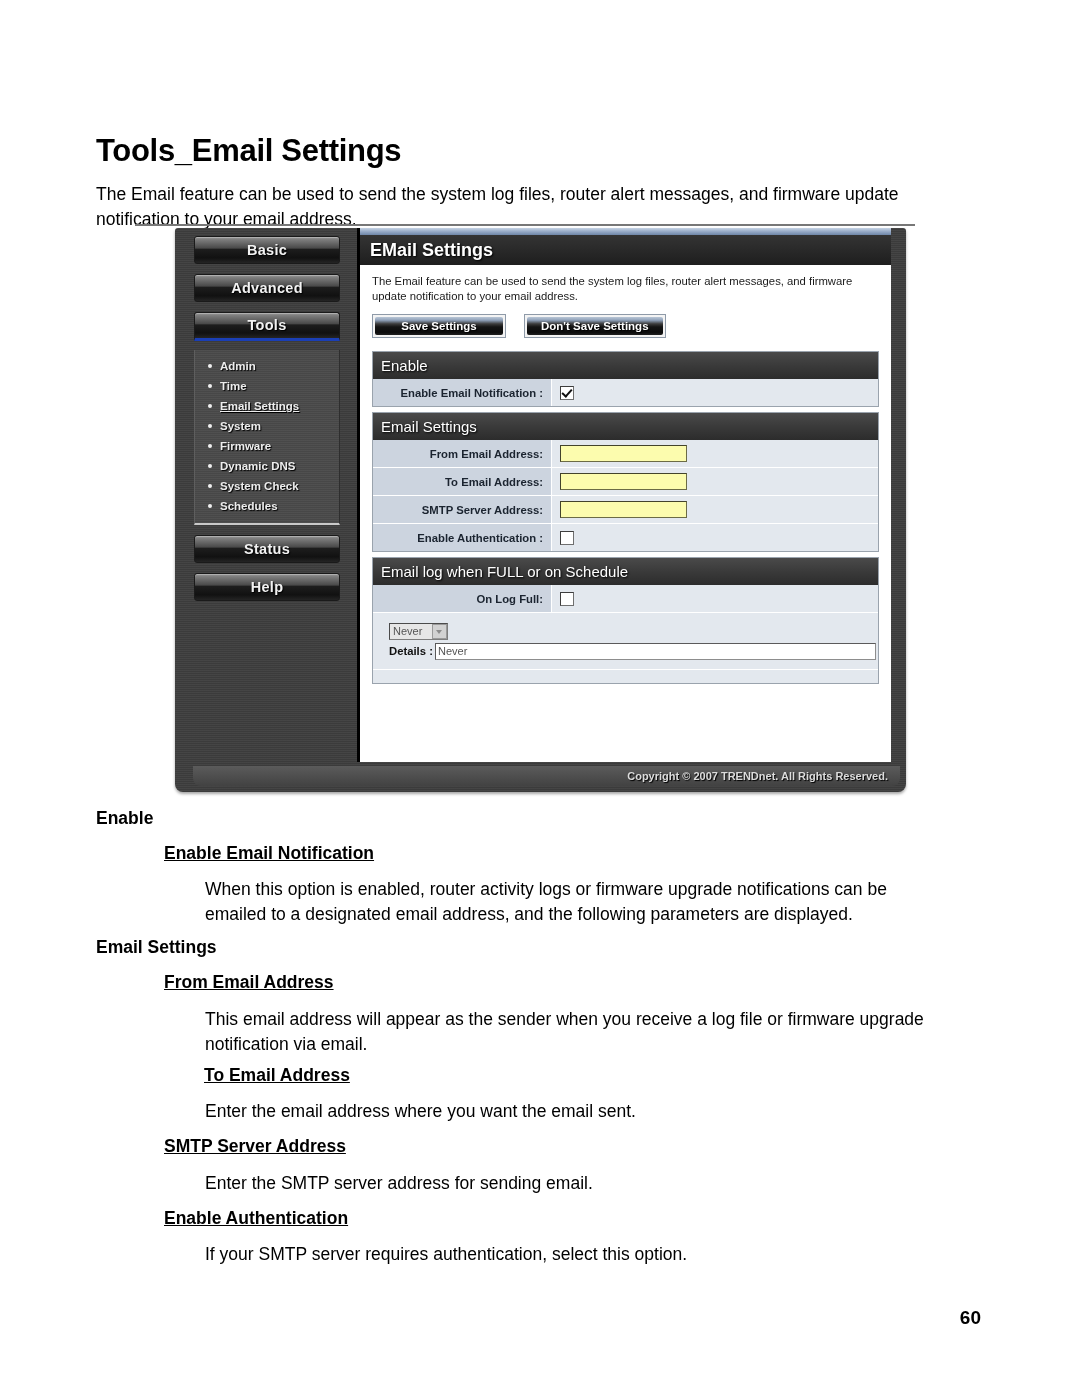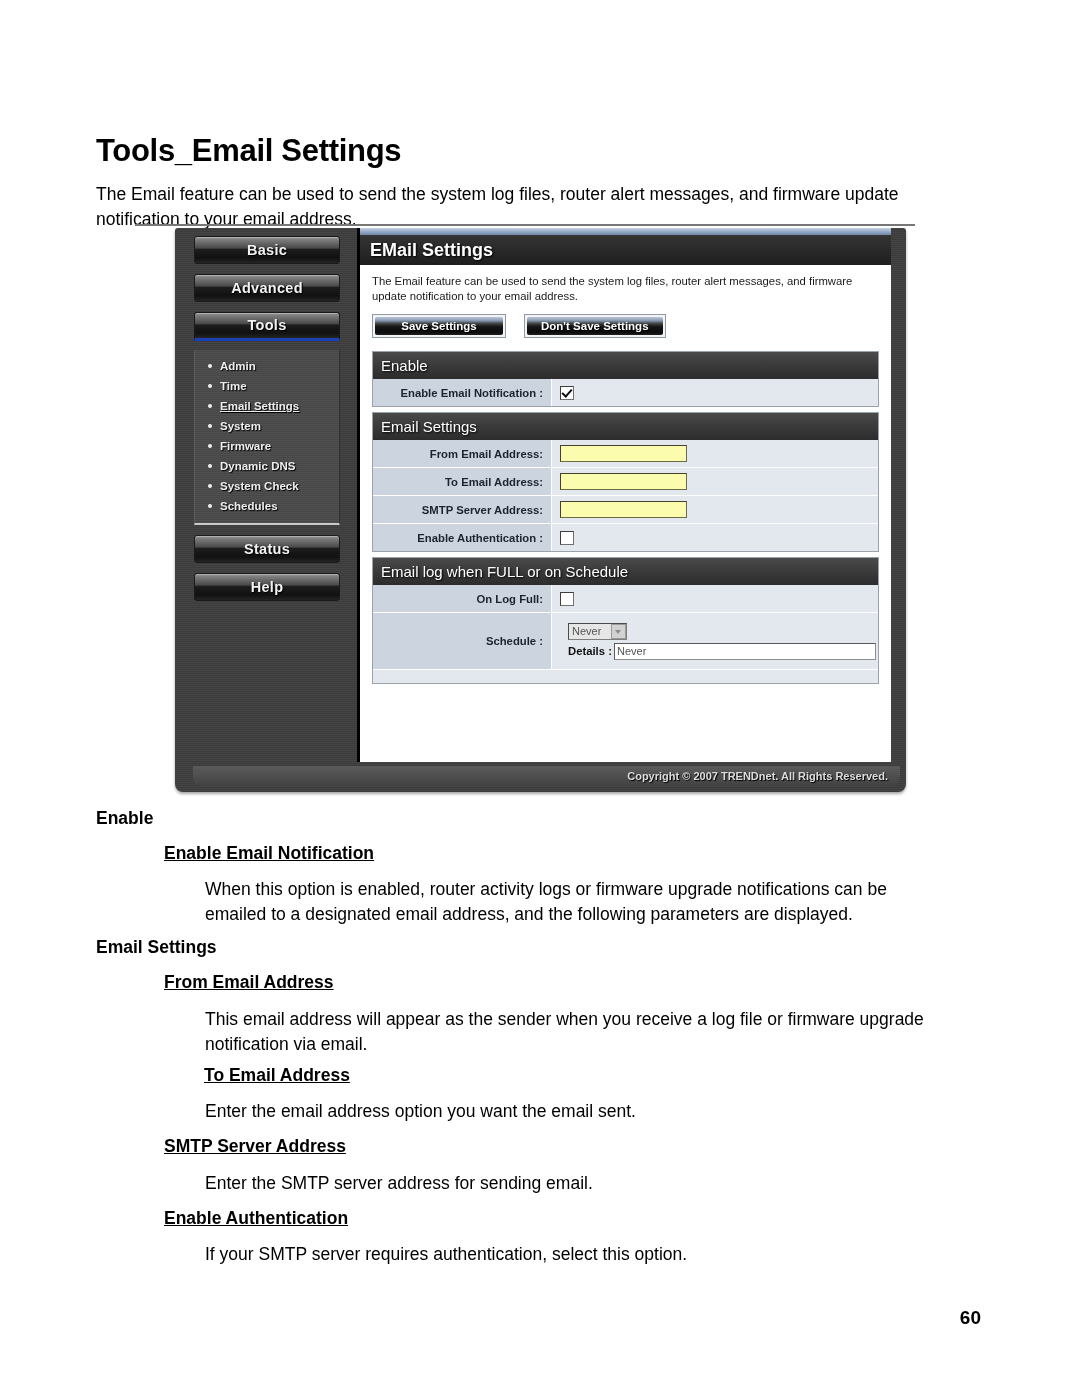--- a/index.html
+++ b/index.html
@@ -465,21 +465,20 @@
 
       <div class="sect">
         <div class="sect-hd">Email log when FULL or on Schedule</div>
         <div class="frow">
           <div class="flabel">On Log Full:</div>
           <div class="fval">
             <span class="cbx"></span>
           </div>
         </div>
         <div class="frow">
-          <div class="flabel">Schedule :</div>
           <div class="fval" style="display:block;">
             <div class="sched-wrap">
               <div class="sel-box">
                 <span class="sel-txt">Never</span>
                 <span class="sel-arrow"></span>
               </div>
               <div class="details-line">
                 <span class="details-lab">Details :</span>
                 <span class="details-inp">Never</span>
               </div>
@@ -497,21 +496,21 @@
 <div class="body-text">
   <div class="h-l1" style="top:808px;">Enable</div>
   <div class="h-l2" style="top:843px;">Enable Email Notification</div>
   <div class="p-l3" style="top:877px;">When this option is enabled, router activity logs or firmware upgrade notifications can be emailed to a designated email address, and the following parameters are displayed.</div>
 
   <div class="h-l1" style="top:937px;">Email Settings</div>
   <div class="h-l2" style="top:972px;">From Email Address</div>
   <div class="p-l3" style="top:1007px;">This email address will appear as the sender when you receive a log file or firmware upgrade notification via email.</div>
 
   <div class="h-l2" style="top:1065px;margin-left:40px;">To Email Address</div>
-  <div class="p-l3" style="top:1099px;">Enter the email address option you want the email sent.</div>
+  <div class="p-l3" style="top:1099px;">Enter the email address where you want the email sent.</div>
 
   <div class="h-l2" style="top:1136px;">SMTP Server Address</div>
   <div class="p-l3" style="top:1171px;">Enter the SMTP server address for sending email.</div>
 
   <div class="h-l2" style="top:1208px;">Enable Authentication</div>
   <div class="p-l3" style="top:1242px;">If your SMTP server requires authentication, select this option.</div>
 </div>
 
 <div class="page-num">60</div>
 

